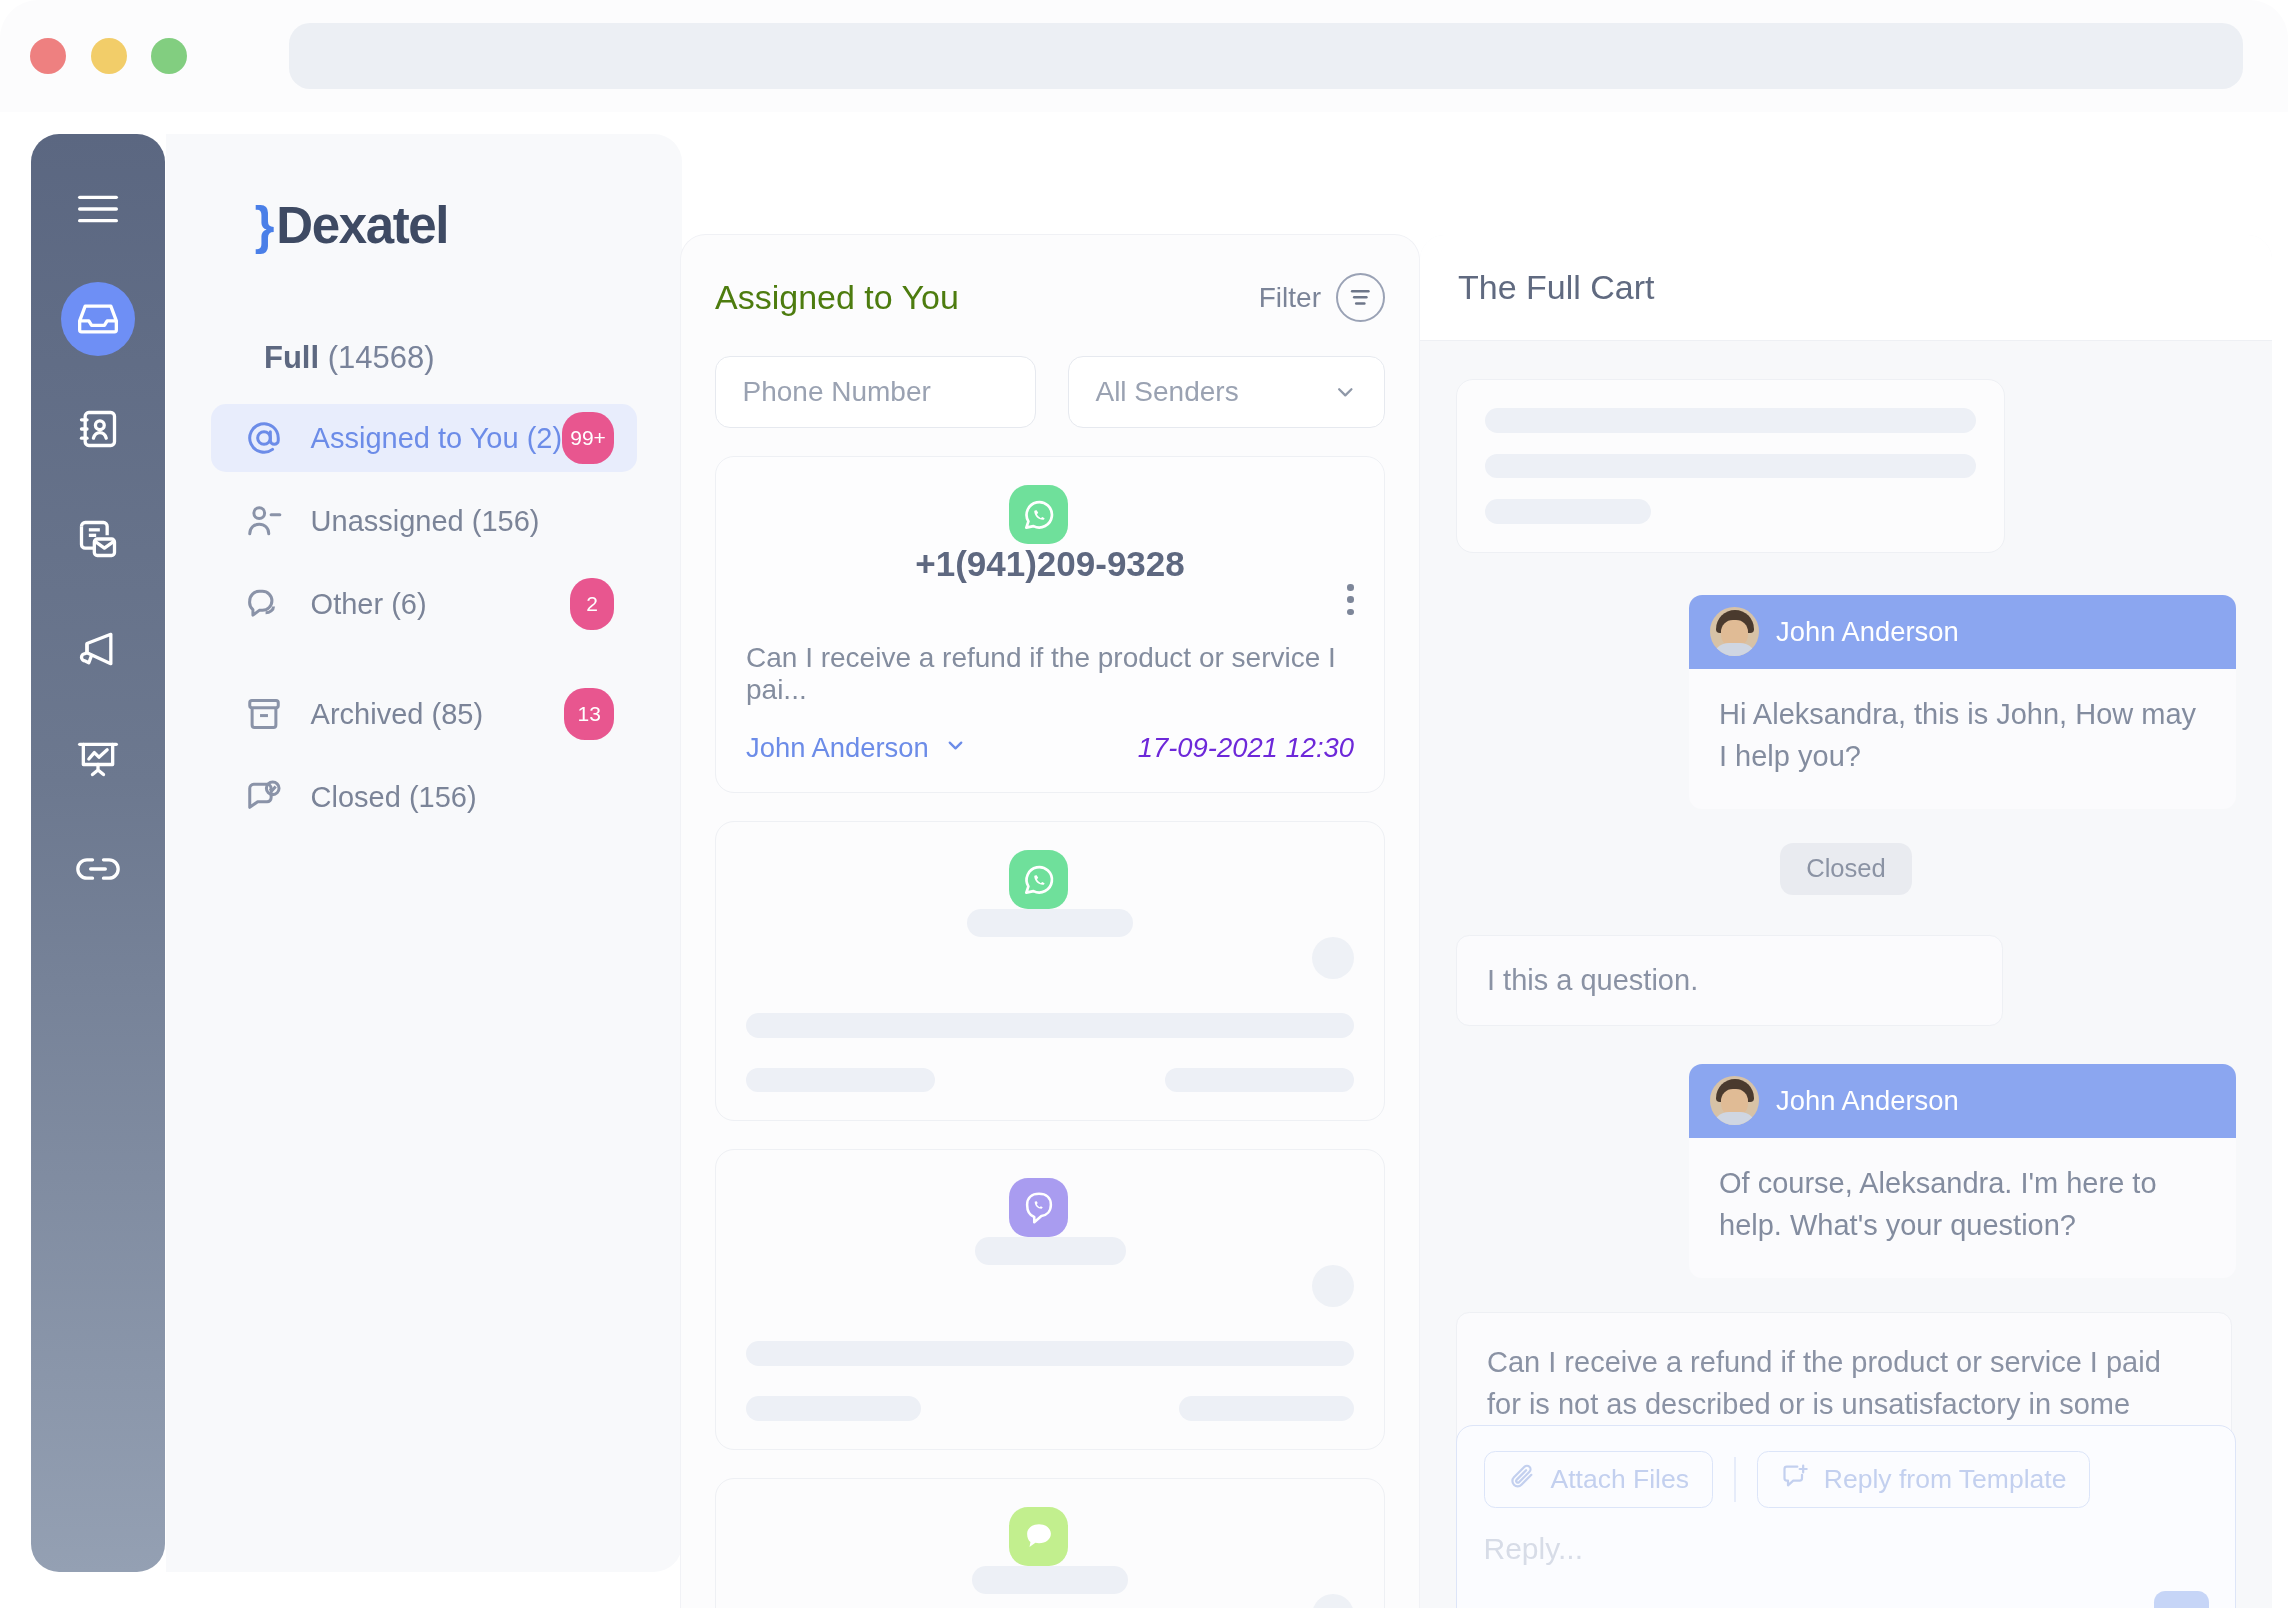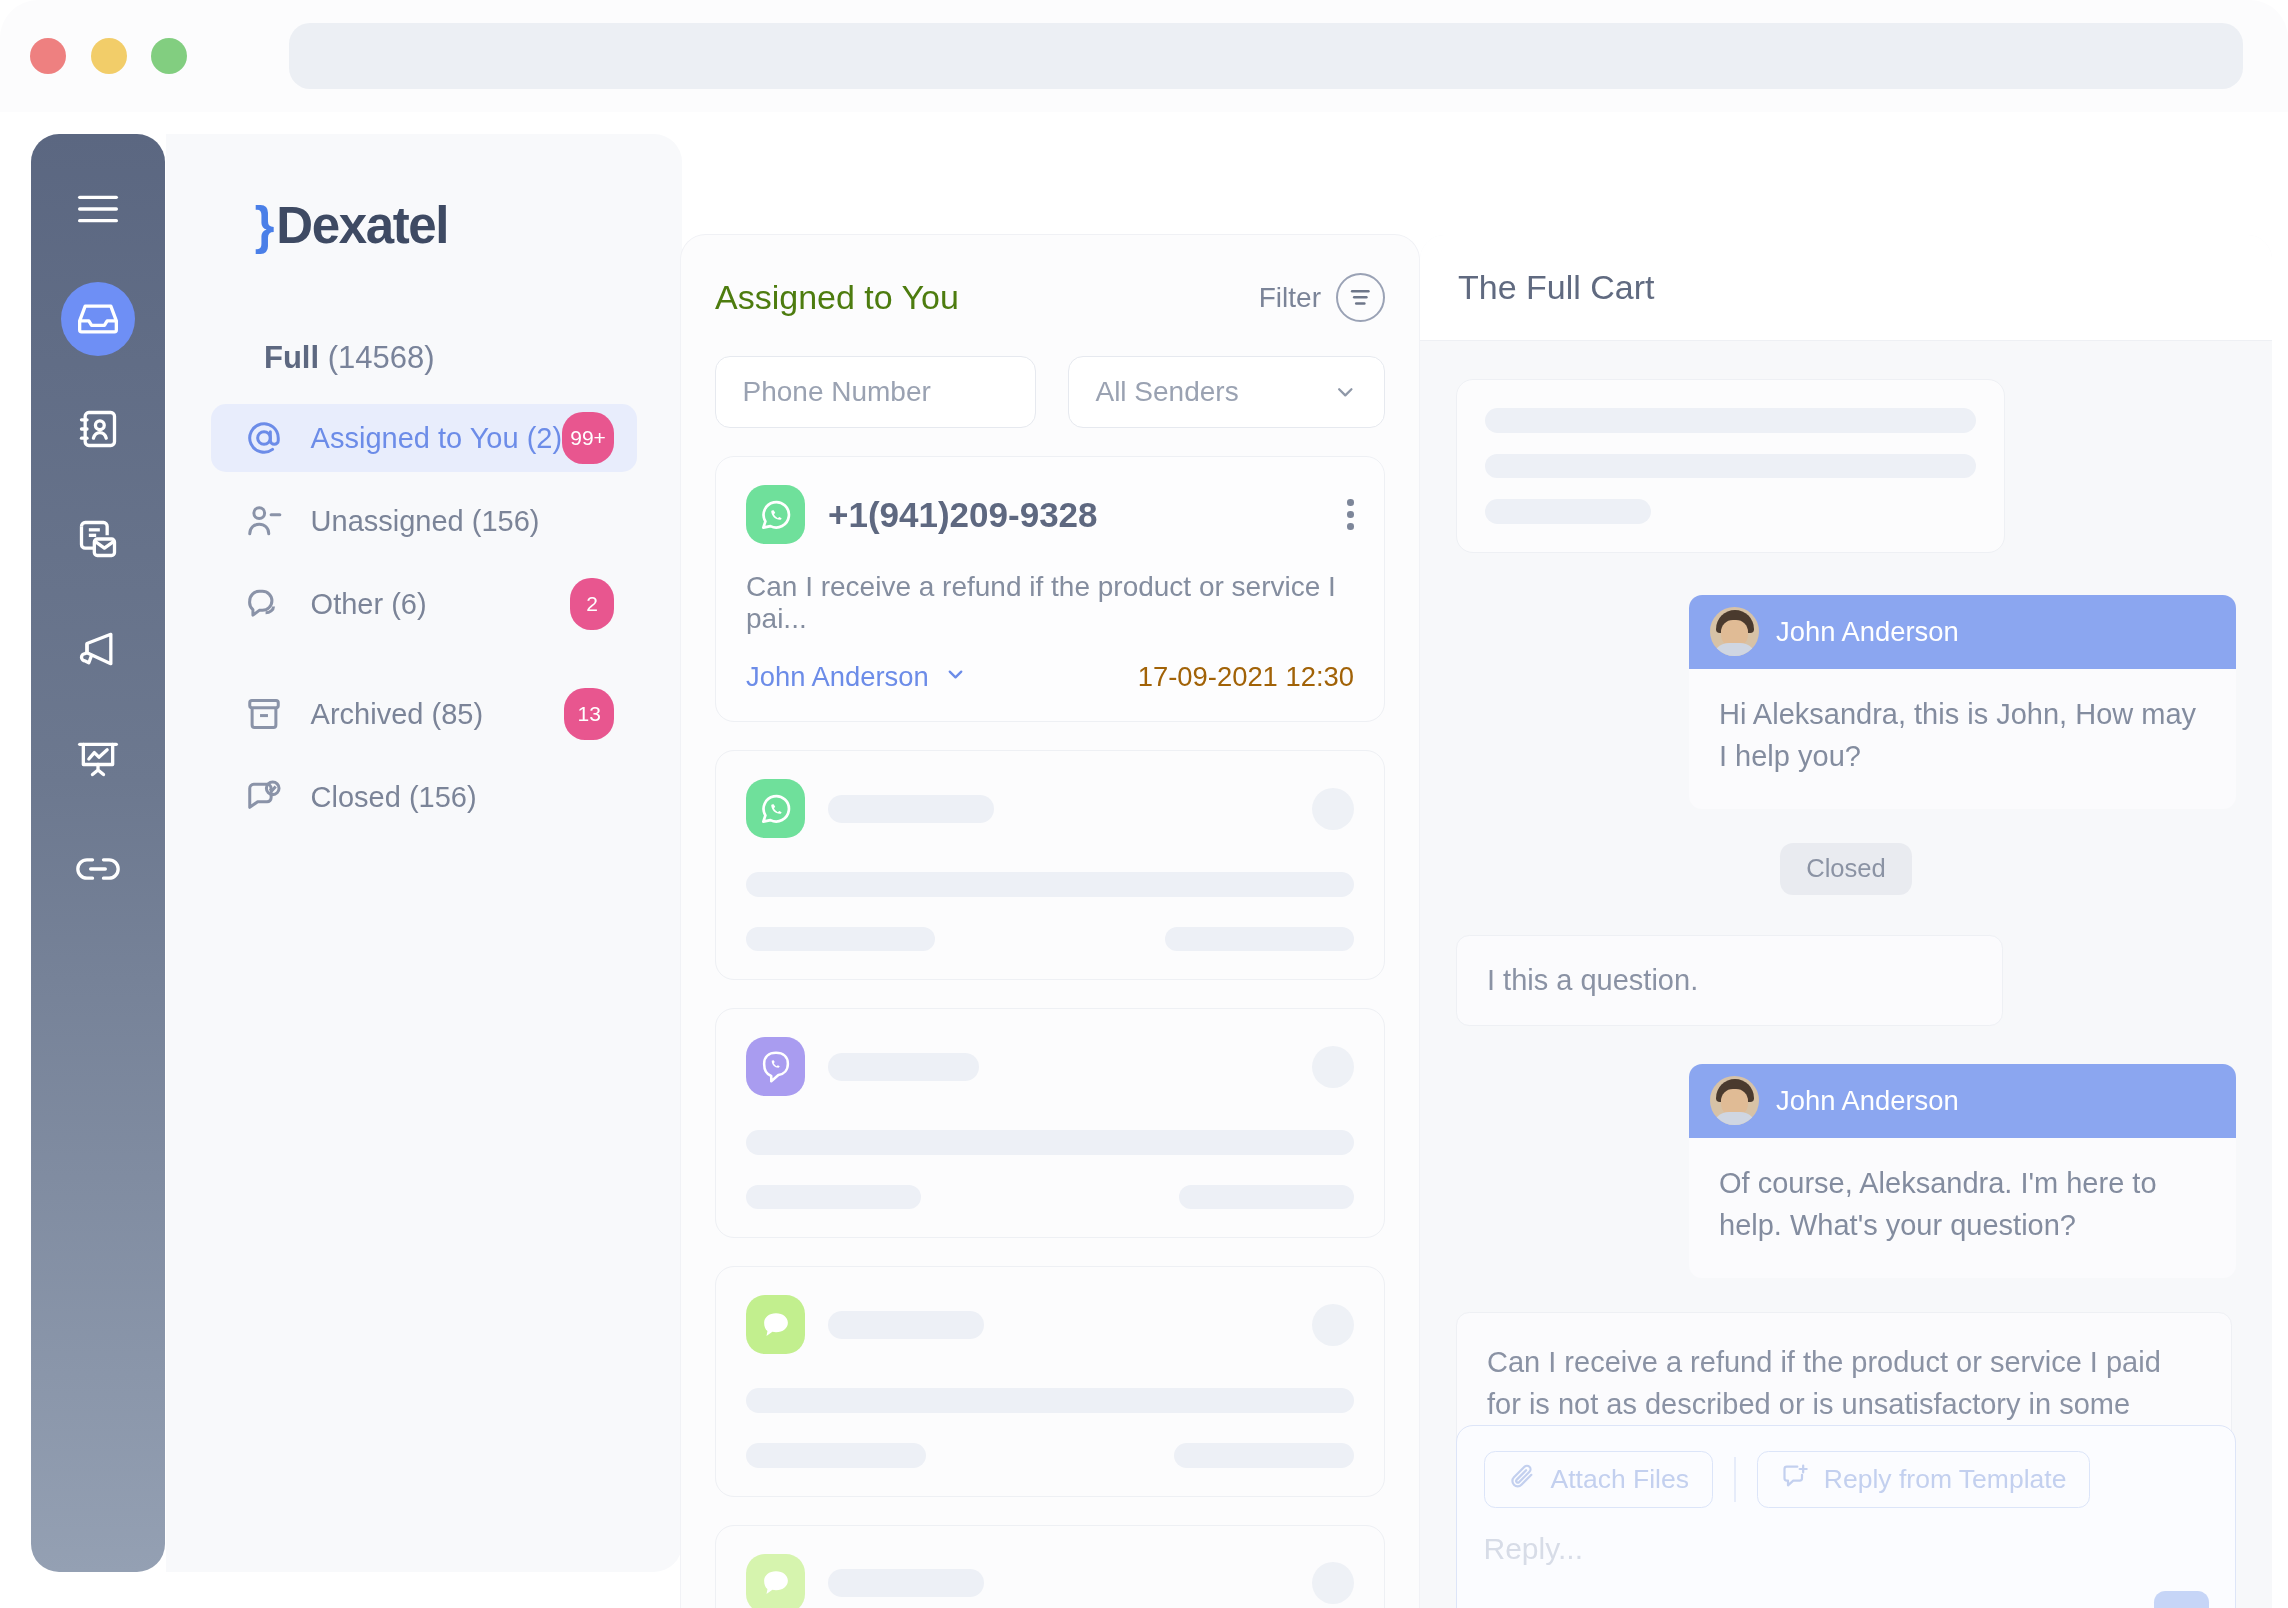--- a/index.html
+++ b/index.html
@@ -188,41 +188,41 @@
 
   .conv-list { padding: 28px 34px 0 34px; }
   .conv-card {
     background: #fcfcfd;
     border: 1.9px solid #eef0f4;
     border-radius: 19px;
     padding: 28px 30px;
     margin-bottom: 28px;
   }
   .conv-card.real { background: #fdfdfe; }
-  .cc-top { display: flex; align-items: center; }
+  .cc-top { display: flex; align-items: center; flex-direction: column; }
   .chan {
     width: 59px; height: 59px;
     border-radius: 19px;
     display: flex; align-items: center; justify-content: center;
     flex: 0 0 auto;
     margin-right: 23px;
   }
   .chan svg { width: 38px; height: 38px; }
   .chan.whatsapp { background: #6fe09b; color: #ffffff; }
   .chan.viber { background: #a99cf0; color: #ffffff; }
   .chan.sms { background: #c2ef8e; color: #ffffff; }
   .chan.sms.faded { background: #d6f4ae; }
   .cc-phone { font-size: 35px; font-weight: bold; color: #5e6880; }
   .cc-menu { margin-left: auto; color: #7d8699; display: flex; flex-direction: column; gap: 5.7px; }
   .dot3 { width: 6.6px; height: 6.6px; border-radius: 50%; background: #7d8699; }
   .cc-preview { font-size: 28px; color: #848d9f; margin-top: 26.5px; }
   .cc-foot { display: flex; align-items: center; margin-top: 26.5px; }
   .cc-assignee { font-size: 27.4px; color: #6c8ce8; display: flex; align-items: center; gap: 15px; }
   .cc-assignee svg { width: 23px; height: 23px; }
-  .cc-time { margin-left: auto; font-size: 27.4px; color: #a16207; }
+  .cc-time { margin-left: auto; font-size: 27.4px; color: #6d28d9; font-style: italic; }
 
   
   .sk { background: #edf0f6; border-radius: 13.2px; height: 24.6px; }
   .sk.pill { height: 28px; border-radius: 15px; }
   .sk-circle { width: 42px; height: 42px; border-radius: 50%; background: #eef1f6; margin-left: auto; }
   .sk-row { display: flex; align-items: center; margin-top: 34px; }
   .sk-row.gap { margin-top: 30px; }
 
   
   .chat {

